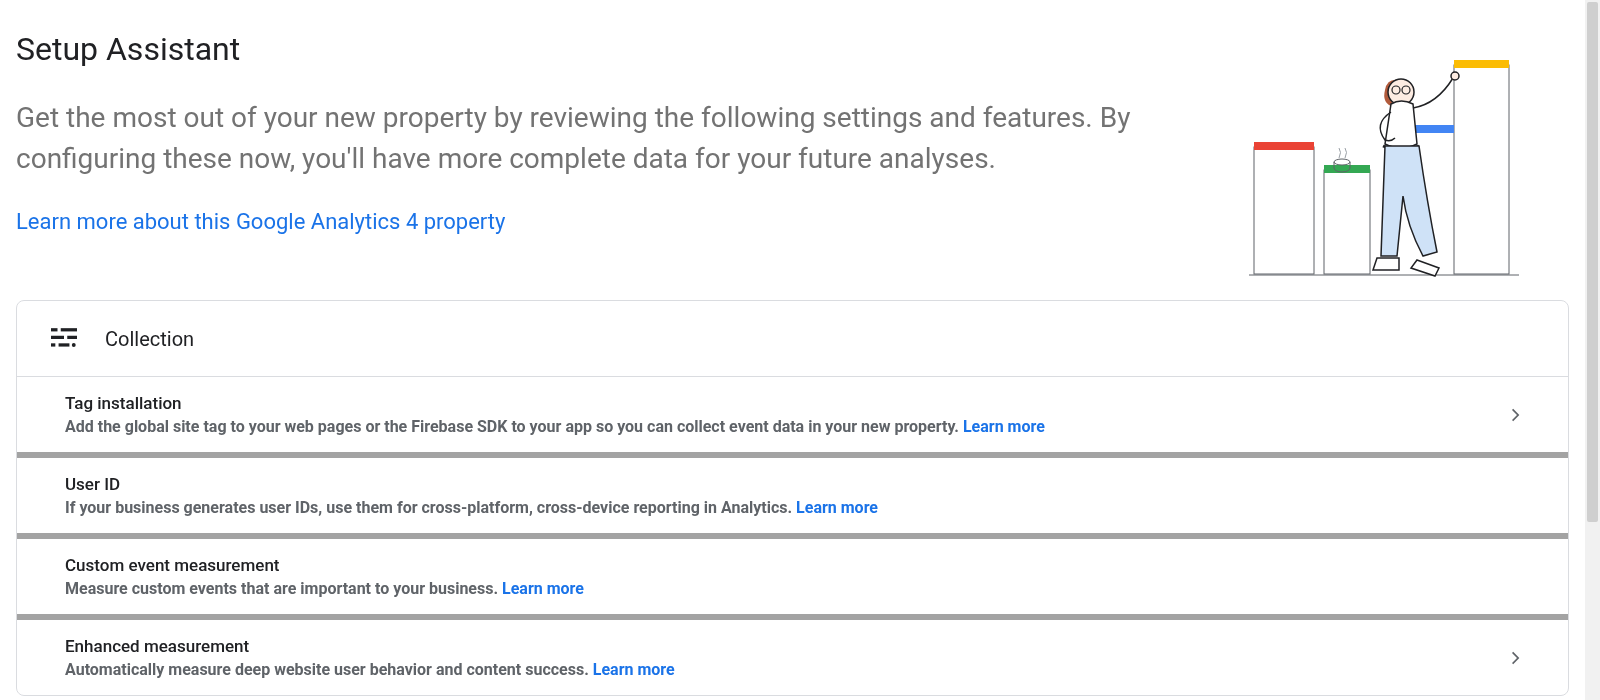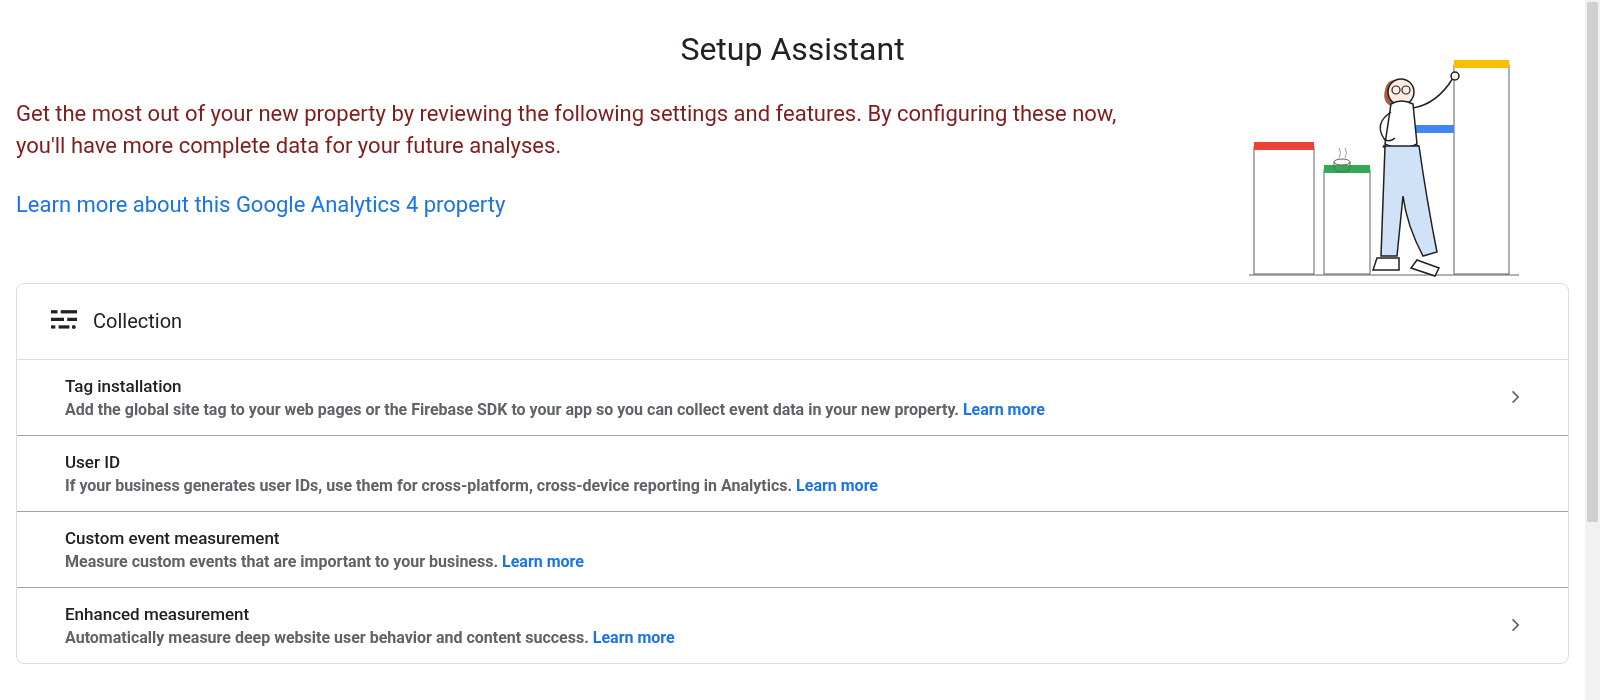--- a/index.html
+++ b/index.html
@@ -42,26 +42,25 @@
   .hero {
     position: relative;
     padding-bottom: 30px;
   }
   .page-title {
     font-size: 32px;
     font-weight: 400;
     margin: 10px 0 24px 0;
     letter-spacing: 0;
     color: #202124;
-    text-align: center;
   }
   .page-desc {
-    font-size: 22px;
+    font-size: 28px;
     line-height: 1.45;
-    color: #7f1d1d;
+    color: #737373;
     max-width: 1150px;
     margin: 30px 0 30px 0;
   }
   .learn-more-top {
     font-size: 22px;
     color: #1a73e8;
     text-decoration: none;
     cursor: pointer;
   }
   .hero-illustration {
@@ -76,35 +75,35 @@
     border-radius: 8px;
     margin-top: 36px;
     overflow: hidden;
   }
   .card-header {
     display: flex;
     align-items: center;
     height: 76px;
     padding: 0 34px;
     border-bottom: 1px solid #dadce0;
-    gap: 16px;
+    gap: 28px;
     font-size: 20px;
     color: #202124;
   }
   .card-header .icon {
     width: 26px;
     height: 22px;
     display: inline-block;
   }
   .row {
     display: flex;
     align-items: center;
     justify-content: space-between;
     padding: 16px 34px 16px 48px;
-    border-bottom: 1px solid #a3a3a3;
+    border-bottom: 6px solid #a3a3a3;
     cursor: default;
   }
   .row:last-child { border-bottom: none; gap: 30px; }
   .row-text { max-width: 1400px; }
   .row-title {
     font-size: 17px;
     font-weight: 500;
     color: #202124;
     margin-bottom: 4px;
   }

